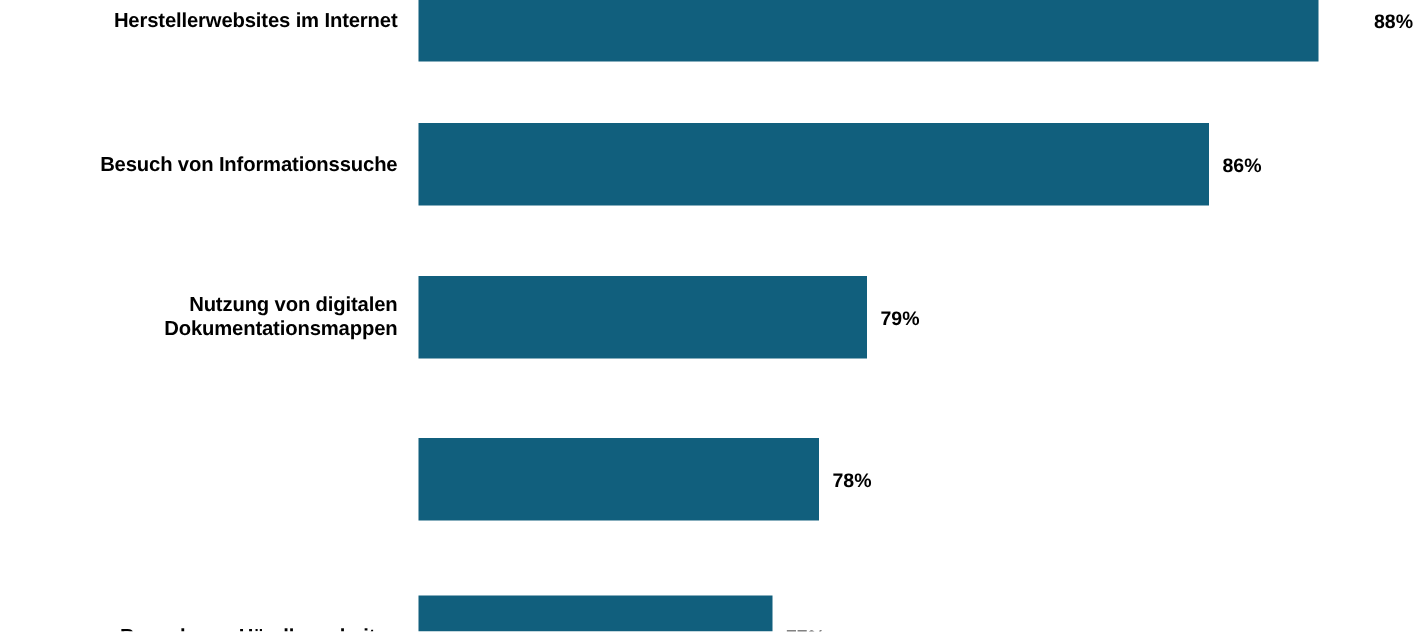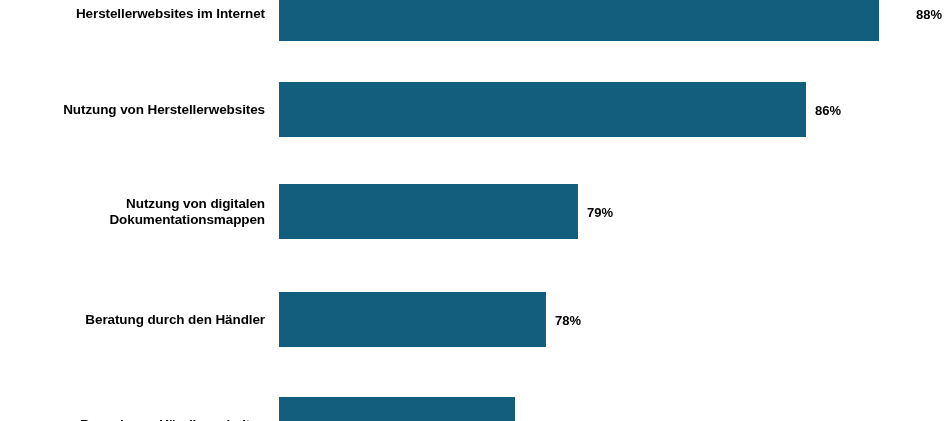--- a/index.html
+++ b/index.html
@@ -79,38 +79,37 @@
 
     <div class="bar-row" style="top:-14px;">
       <div class="bar-label">Herstellerwebsites im Internet</div>
       <div class="bar-track">
         <div class="bar-fill" style="width:600px;"></div>
         <div class="bar-value" style="left:628px;">88%</div>
       </div>
     </div>
 
     <div class="bar-row" style="top:82px;">
-      <div class="bar-label">Nutzung von Herstellerwebsites</div>
+      <div class="bar-label">Besuch von Informationssuche</div>
       <div class="bar-track">
         <div class="bar-fill" style="width:527px;"></div>
         <div class="bar-value" style="left:527px;">86%</div>
       </div>
     </div>
 
     <div class="bar-row" style="top:184px;">
       <div class="bar-label">Nutzung von digitalen
 Dokumentationsmappen</div>
       <div class="bar-track">
         <div class="bar-fill" style="width:299px;"></div>
         <div class="bar-value" style="left:299px;">79%</div>
       </div>
     </div>
 
     <div class="bar-row" style="top:292px;">
-      <div class="bar-label">Beratung durch den Händler</div>
       <div class="bar-track">
         <div class="bar-fill" style="width:267px;"></div>
         <div class="bar-value" style="left:267px;">78%</div>
       </div>
     </div>
 
     <div class="bar-row" style="top:397px;">
       <div class="bar-label">Besuch von Händlerwebsites</div>
       <div class="bar-track">
         <div class="bar-fill" style="width:236px;"></div>

